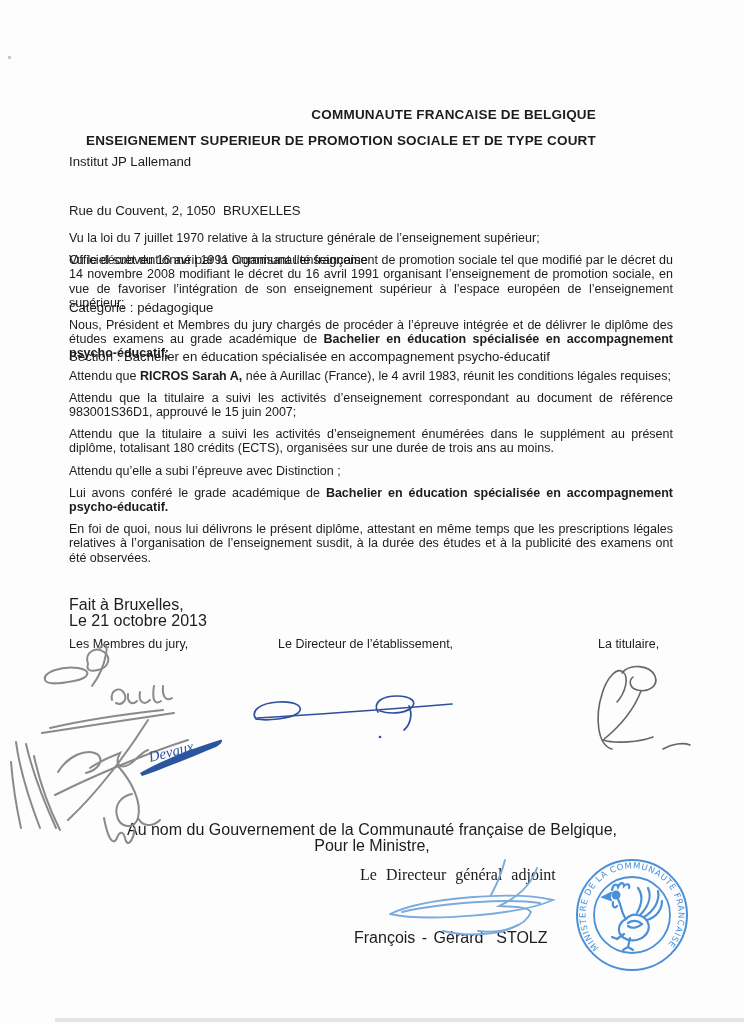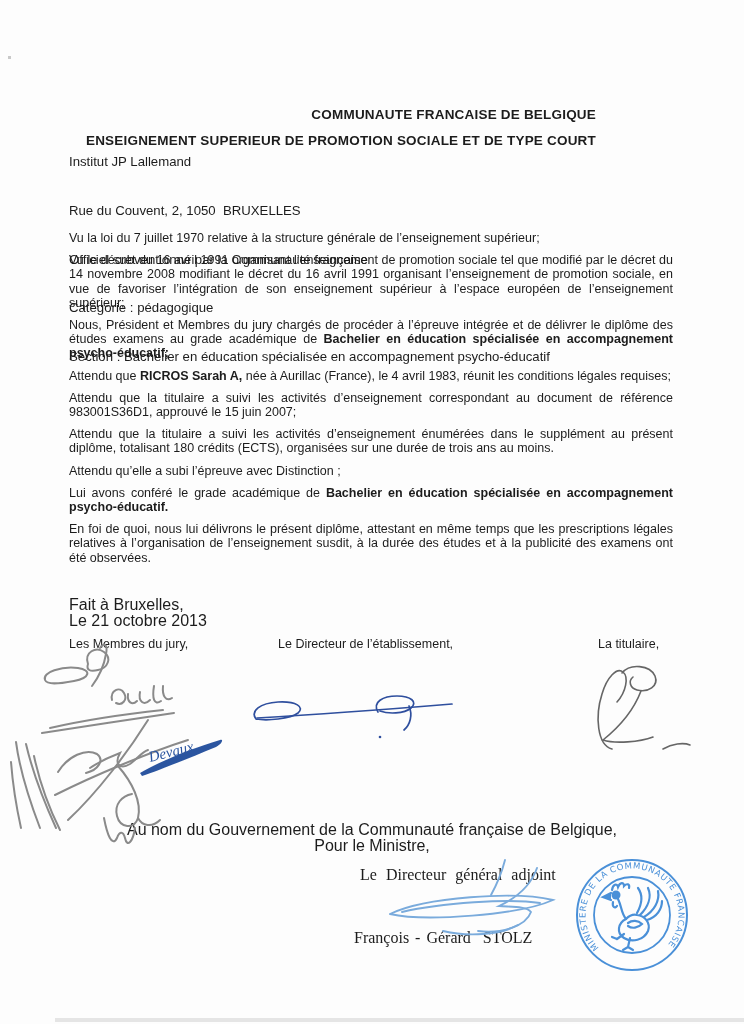--- a/index.html
+++ b/index.html
@@ -30,21 +30,21 @@
   .sig-label{position:absolute;top:637px;font-size:12.5px;}
   .sig-jury{left:69px;}
   .sig-director{left:278px;}
   .sig-holder{left:598px;}
   
   .ministry{position:absolute;top:822px;left:0;width:744px;text-align:center;
     font-size:16px;line-height:15.5px;}
   .dg-title{position:absolute;top:866px;left:360px;
     font-family:"Liberation Serif",serif;font-size:16px;word-spacing:5px;}
   .dg-name{position:absolute;top:929px;left:354px;
-    font-family:Liberation Serif, serif;font-size:16px;word-spacing:2px;white-space:pre-wrap;}
+    font-family:Liberation Sans, sans-serif;font-size:16px;word-spacing:2px;white-space:pre-wrap;}
   
   .footer-note{position:absolute;top:960px;left:69px;font-size:12.5px;}
   
   .ink-overlay{position:absolute;top:0;left:0;pointer-events:none;}
   .stamp-box{position:absolute;top:857px;left:574px;width:116px;height:116px;}
   .speck{position:absolute;top:56px;left:8px;width:3px;height:3px;background:#c9c9c9;}
   .scan-edge{position:absolute;top:1018px;left:55px;width:689px;height:4px;
     background:#dcdcdc;opacity:.75;}
 </style>
 </head>

